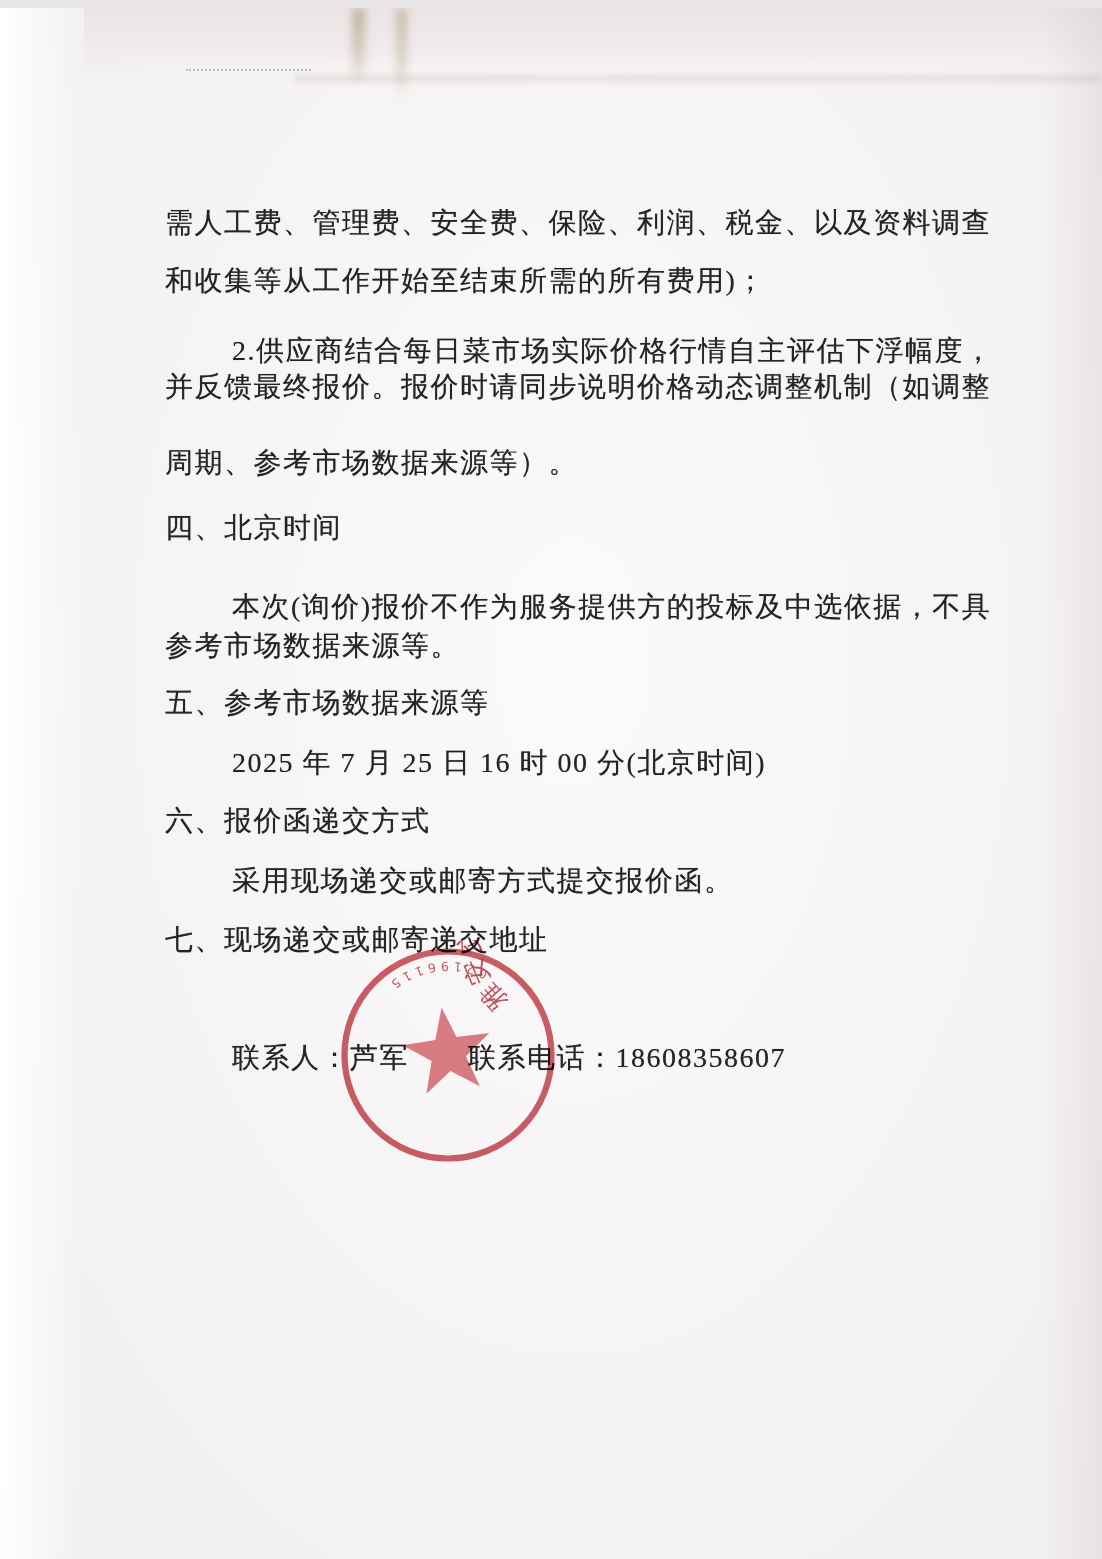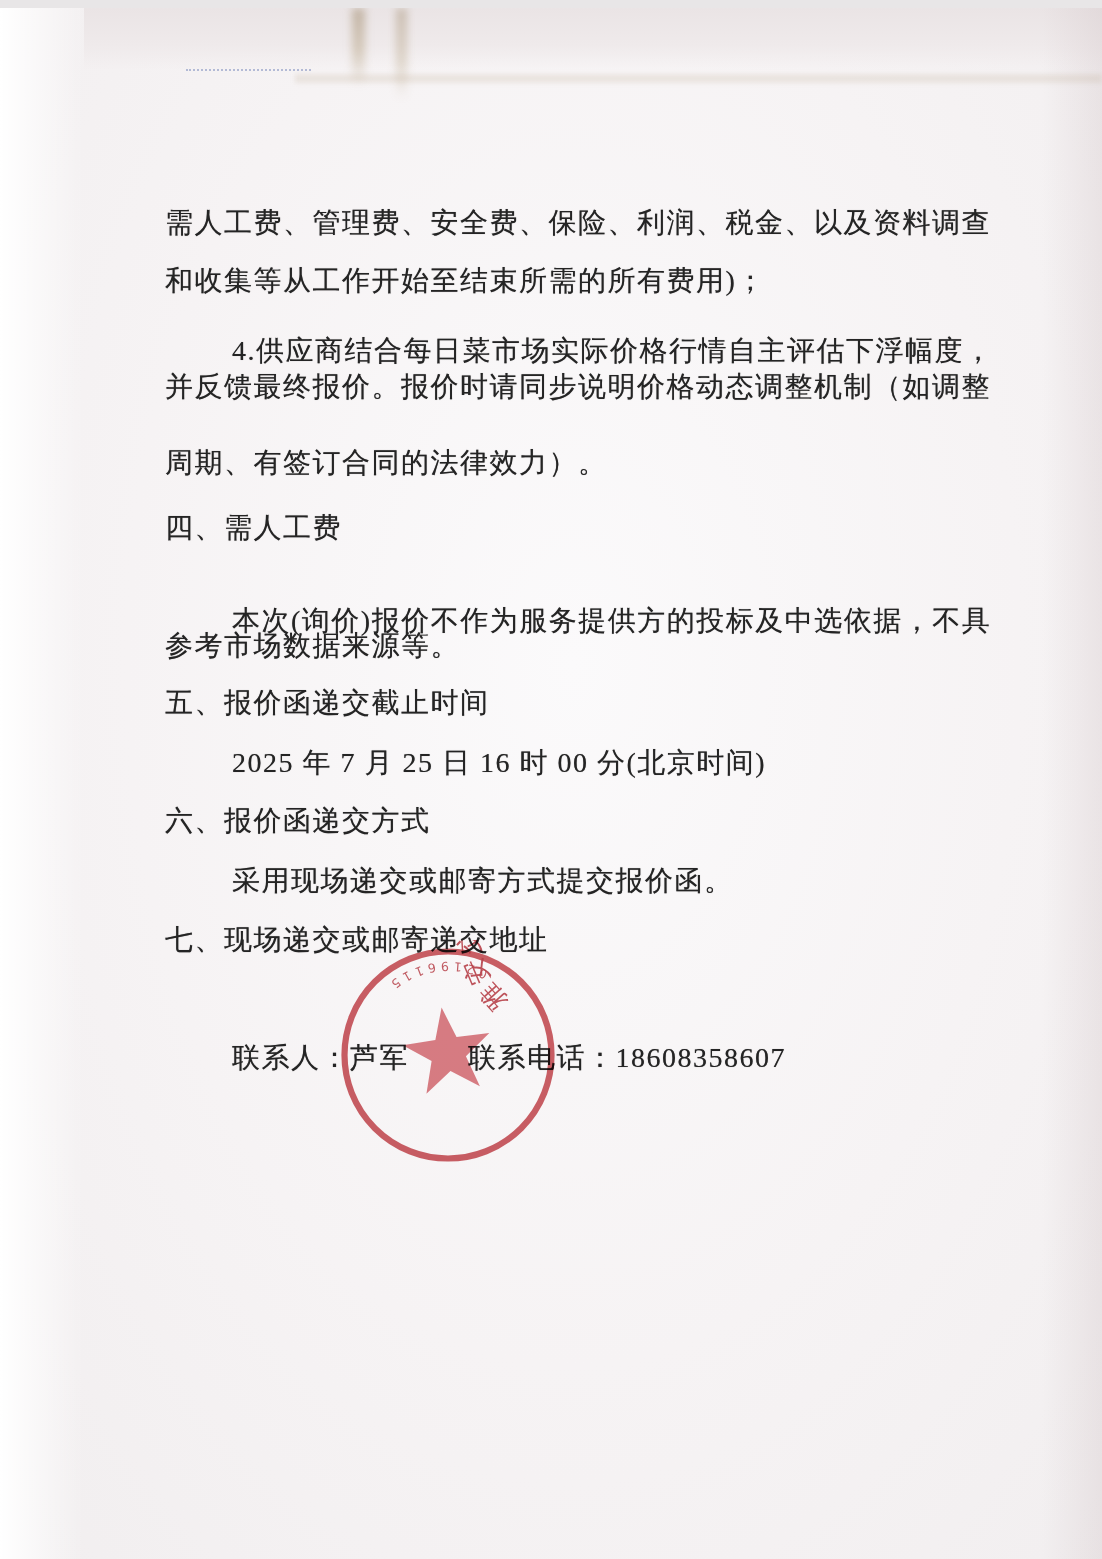--- a/index.html
+++ b/index.html
@@ -32,21 +32,21 @@
     position:absolute;
     white-space:pre;
     font-size:28px;
     letter-spacing:1.5px;
     color:#242424;
     text-shadow:0 0 .7px rgba(20,20,20,.55);
   }
   .m  {left:165px;}   
   .ind{left:232px;}   
   .y1 {top:196px;} .y2 {top:254px;} .y3 {top:324px;} .y4 {top:360px;}
-  .y5 {top:436px;} .y6 {top:501px;} .y7 {top:594px;} .y8 {top:619px;}
+  .y5 {top:436px;} .y6 {top:501px;} .y7 {top:580px;} .y8 {top:619px;}
   .y9 {top:676px;} .y10{top:736px;} .y11{top:794px;} .y12{top:854px;}
   .y13{top:913px;} .y14{top:973px;} .y15{top:1031px;text-align:center;}
   
   .seal{
     position:absolute;left:333px;top:932px;width:230px;height:230px;
     mix-blend-mode:multiply;opacity:.93;
   }
 </style>
 </head>
 <body>
@@ -57,29 +57,29 @@
   <div class="left-light"></div>
   <div class="right-shade"></div>
   <div class="smudge-v s1"></div>
   <div class="smudge-v s2"></div>
   <div class="smudge-h"></div>
   <div class="dotted-blue"></div>
 
   <div class="l m  y1">需人工费、管理费、安全费、保险、利润、税金、以及资料调查</div>
   <div class="l m  y2">和收集等从工作开始至结束所需的所有费用)；</div>
 
-  <div class="l ind y3">4.供应商结合每日菜市场实际价格行情自主评估下浮幅度，</div>
+  <div class="l ind y3">2.供应商结合每日菜市场实际价格行情自主评估下浮幅度，</div>
   <div class="l m  y4">并反馈最终报价。报价时请同步说明价格动态调整机制（如调整</div>
-  <div class="l m  y5">周期、有签订合同的法律效力）。</div>
+  <div class="l m  y5">周期、参考市场数据来源等）。</div>
 
-  <div class="l m  y6">四、需人工费</div>
+  <div class="l m  y6">四、北京时间</div>
   <div class="l ind y7">本次(询价)报价不作为服务提供方的投标及中选依据，不具</div>
   <div class="l m  y8">参考市场数据来源等。</div>
 
-  <div class="l m  y9">五、报价函递交截止时间</div>
+  <div class="l m  y9">五、参考市场数据来源等</div>
   <div class="l ind y10">2025 年 7 月 25 日 16 时 00 分(北京时间)</div>
 
   <div class="l m  y11">六、报价函递交方式</div>
   <div class="l ind y12">采用现场递交或邮寄方式提交报价函。</div>
 
   <div class="l m  y13">七、现场递交或邮寄递交地址</div>
   <div class="l ind y15">联系人：芦军　　联系电话：18608358607</div>
 
   <svg class="seal" viewBox="0 0 240 240" aria-hidden="true">
 

